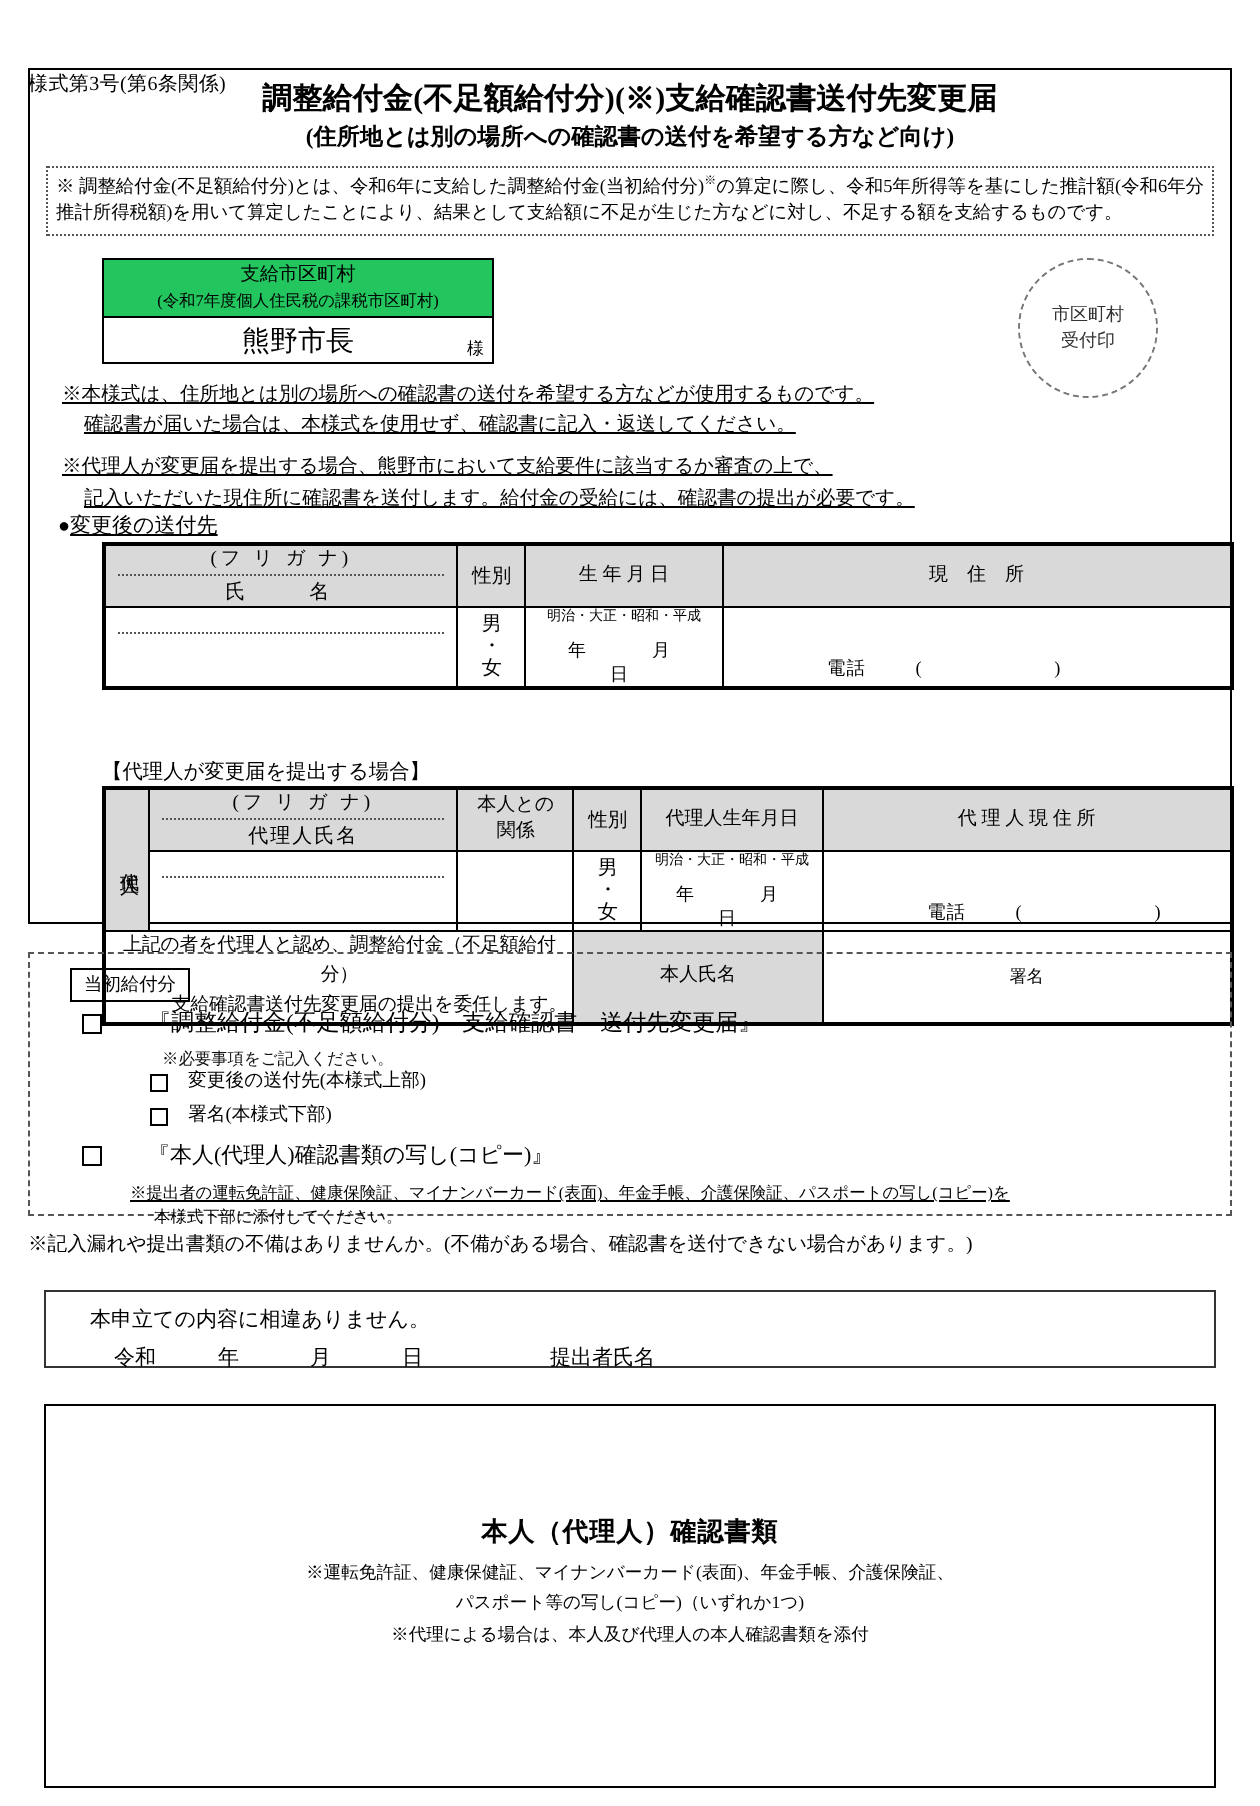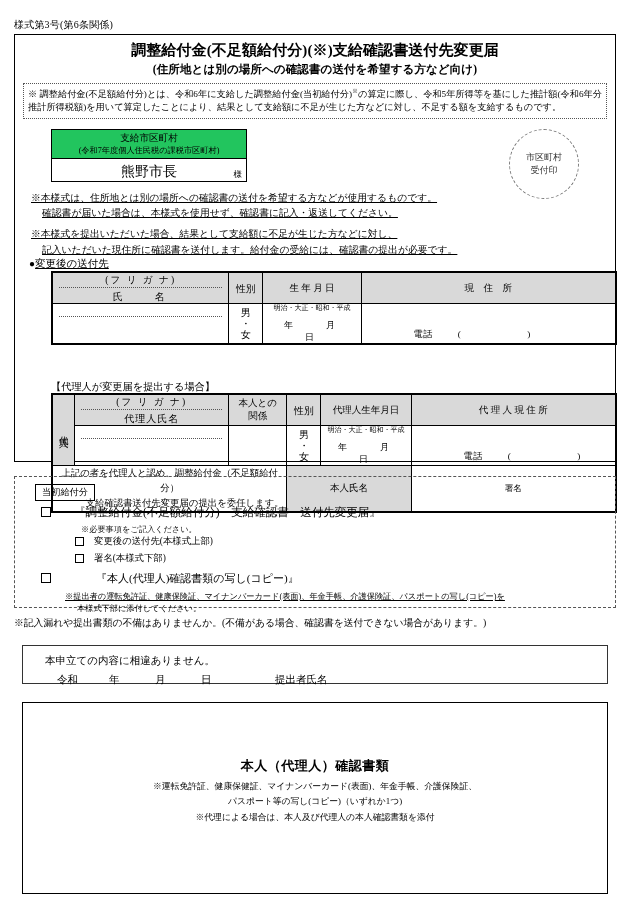--- a/index.html
+++ b/index.html
@@ -22,21 +22,21 @@
     height: 903px;
     box-sizing: border-box;
     padding: 0;
     overflow: hidden;
   }
 
   
   .form-id {
     position: absolute;
     left: 14px;
-    top: 18px;
+    top: 36px;
     font-size: 10px;
     letter-spacing: 0.2px;
   }
 
   
   .main-frame {
     position: absolute;
     left: 14px;
     top: 34px;
     width: 602px;
@@ -415,21 +415,21 @@
       <div>市区町村</div>
       <div>受付印</div>
     </div>
 
     <div class="notes">
       <p>
         <span class="u">※本様式は、住所地とは別の場所への確認書の送付を希望する方などが使用するものです。</span><br>
         <span class="u indent">確認書が届いた場合は、本様式を使用せず、確認書に記入・返送してください。</span>
       </p>
       <p>
-        <span class="u">※本様式を提出いただいた場合、結果として支給額に不足が生じた方などに対し、</span><br>
+        <span class="u">※代理人が変更届を提出する場合、熊野市において支給要件に該当するか審査の上で、</span><br>
         <span class="u indent">記入いただいた現住所に確認書を送付します。給付金の受給には、確認書の提出が必要です。</span>
       </p>
     </div>
 
     <div class="sec-head">
       <span class="bullet">●</span><span class="u">変更後の送付先</span>
     </div>
 
     <div class="tbl-recipient">
       <table class="form-tbl">
@@ -556,21 +556,21 @@
     <div class="chk-row" style="left:60px; top:58px;">
       <div class="chkbox sm"></div>
       <div class="inner-lbl">変更後の送付先(本様式上部)</div>
     </div>
 
     <div class="chk-row" style="left:60px; top:75px;">
       <div class="chkbox sm"></div>
       <div class="inner-lbl">署名(本様式下部)</div>
     </div>
 
-    <div class="chk-row" style="left:26px; top:94px;gap:22px;">
+    <div class="chk-row" style="left:26px; top:94px;">
       <div class="chkbox"></div>
       <div class="chk-label small">『本人(代理人)確認書類の写し(コピー)』</div>
     </div>
 
     <div class="sub-note2" style="left:50px; top:114px;">
       <div class="u">※提出者の運転免許証、健康保険証、マイナンバーカード(表面)、年金手帳、介護保険証、パスポートの写し(コピー)を</div>
       <div style="padding-left:12px">本様式下部に添付してください。</div>
     </div>
   </div>
 

